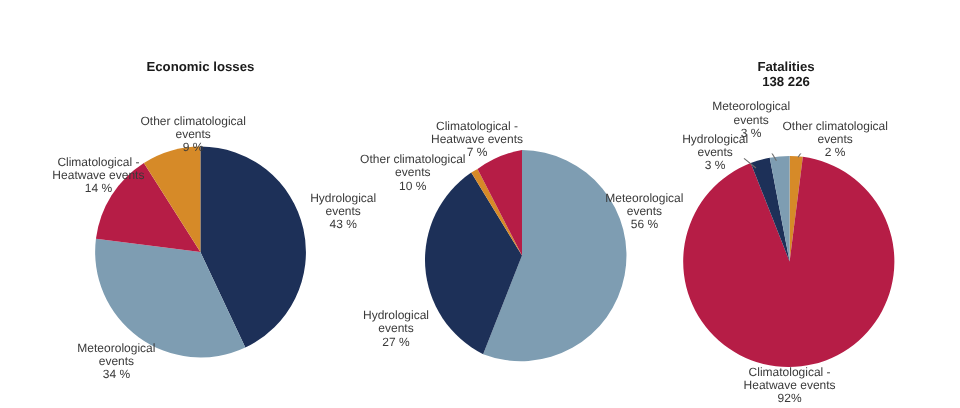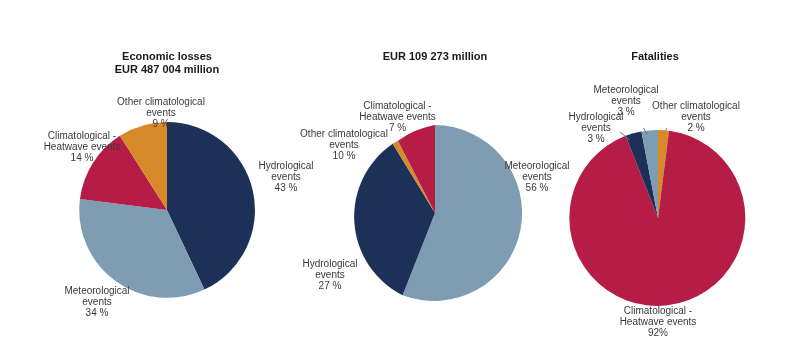--- a/index.html
+++ b/index.html
@@ -20,21 +20,20 @@
   svg{display:block;}
   .pie-svg{position:absolute;}
 </style>
 </head>
 <body>
 
 <div id="stage">
 
   <div class="chart-title" style="left:87px;top:50px;width:160px;">
     <div>Economic losses</div>
-    <div>EUR 487 004 million</div>
   </div>
 
   <svg class="pie-svg" style="left:77px;top:120px;" width="180" height="180" viewBox="0 0 180 180">
 
     <path d="M 90 90 L 90 2 A 88 88 0 0 1 127.45 169.61 Z" fill="#1d3058"></path>
 
     <path d="M 90 90 L 127.45 169.61 A 88 88 0 0 1 2.95 78.97 Z" fill="#7e9db2"></path>
 
     <path d="M 90 90 L 2.95 78.97 A 88 88 0 0 1 42.91 15.77 Z" fill="#b61d46"></path>
 
@@ -51,21 +50,20 @@
 
   <div class="slice-label" style="left:42px;top:285px;width:110px;">Meteorological
 events
 34 %</div>
 
   <div class="slice-label" style="left:238px;top:160px;width:96px;">Hydrological
 events
 43 %</div>
 
   <div class="chart-title" style="left:345px;top:50px;width:180px;">
-    <div>EUR 109 273 million</div>
   </div>
 
   <svg class="pie-svg" style="left:345px;top:123px;" width="180" height="180" viewBox="0 0 180 180">
 
     <path d="M 90 90 L 90 2 A 88 88 0 1 1 57.61 172.18 Z" fill="#7e9db2"></path>
 
     <path d="M 90 90 L 57.61 172.18 A 88 88 0 0 1 47.73 20.78 Z" fill="#1d3058"></path>
 
     <path d="M 90 90 L 47.73 20.78 A 88 88 0 0 1 52.93 17.86 Z" fill="#d68a28"></path>
 
@@ -83,20 +81,21 @@
   <div class="slice-label" style="left:282px;top:258px;width:96px;">Hydrological
 events
 27 %</div>
 
   <div class="slice-label" style="left:482px;top:160px;width:110px;">Meteorological
 events
 56 %</div>
 
   <div class="chart-title" style="left:595px;top:50px;width:120px;text-align:center;">
     <div>Fatalities</div>
+    <div>138 226</div>
   </div>
 
   <svg class="pie-svg" style="left:568px;top:128px;" width="180" height="180" viewBox="0 0 180 180">
 
     <path d="M 90 90 L 90 2 A 88 88 0 0 1 101.03 2.69 Z" fill="#d68a28"></path>
 
     <path d="M 90 90 L 101.03 2.69 A 88 88 0 1 1 57.61 7.82 Z" fill="#b61d46"></path>
 
     <path d="M 90 90 L 57.61 7.82 A 88 88 0 0 1 73.45 3.54 Z" fill="#1d3058"></path>
 

